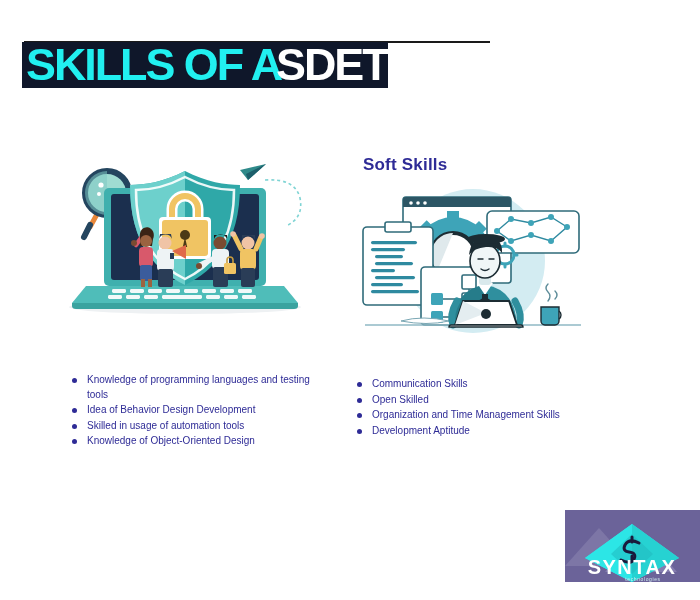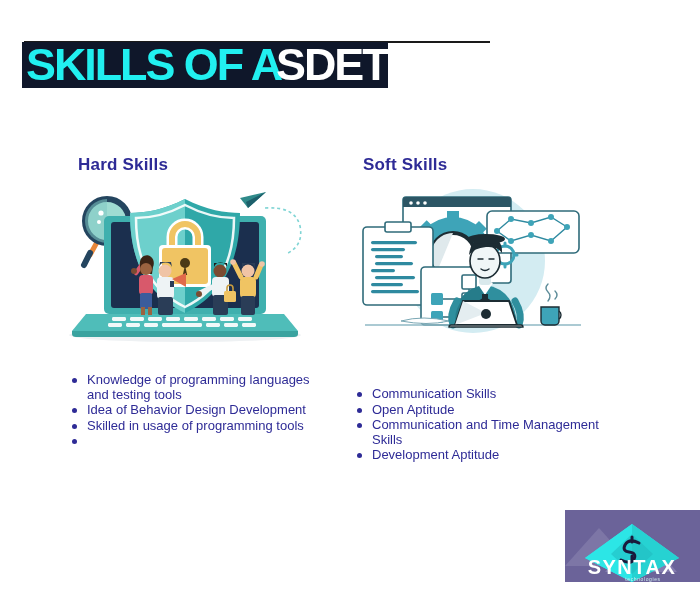--- a/index.html
+++ b/index.html
@@ -74,36 +74,36 @@
   
   .skill-list {
     list-style: none;
     margin: 0;
     padding: 0;
   }
   .skill-list li {
     position: relative;
     padding-left: 18px;
     margin-bottom: 1px;
-    font-size: 13px;
+    font-size: 10px;
     line-height: 14.5px;
     color: #2e2b96;
     font-family: "Liberation Sans", sans-serif;
   }
   .skill-list li .bullet {
     position: absolute;
     left: 3px;
     top: 5px;
     width: 5px;
     height: 5px;
     border-radius: 50%;
     background: #2e2b96;
   }
   #list-hard { position: absolute; left: 9px; top: 218px; width: 260px; }
-  #list-soft { position: absolute; left: 9px; top: 232px; width: 260px; }
+  #list-soft { position: absolute; left: 9px; top: 222px; width: 260px; }
 
   
   #logo {
     position: absolute;
     left: 565px;
     top: 510px;
     width: 135px;
     height: 72px;
     overflow: hidden;
     text-decoration: underline;
@@ -112,21 +112,20 @@
 </head>
 <body>
 
 <div id="title-underline"></div>
 <div id="title-banner">
   <span class="t t-cyan">SKILLS OF A</span>
   <span class="t t-white">SDET</span>
 </div>
 
 <div class="column" id="col-hard">
-  <div class="col-heading">Hard Skills</div>
 
   <div class="illustration">
     <svg width="250" height="170" viewBox="0 0 250 170" xmlns="http://www.w3.org/2000/svg">
 
       <ellipse cx="125" cy="152" rx="116" ry="7" fill="#eef1f3"></ellipse>
 
       <path d="M205 25 q30 -2 35 18 q4 20 -14 28" fill="none" stroke="#7fd4d4" stroke-width="1.6" stroke-dasharray="3 3"></path>
       <g>
         <path d="M180 15 L206 9 L188 25 Z" fill="#2f8a8a"></path>
         <path d="M206 9 L188 25 L186 19 Z" fill="#1d5f6b"></path>
@@ -223,22 +222,22 @@
         <circle cx="202" cy="81" r="2.8" fill="#f0c4a6"></circle>
         <rect x="180" y="94" width="16" height="21" rx="4" fill="#f0c463"></rect>
         <rect x="181" y="113" width="14" height="19" rx="2" fill="#2a3d57"></rect>
       </g>
     </svg>
   </div>
 
   <ul class="skill-list" id="list-hard">
     <li><span class="bullet"></span><span>Knowledge of programming languages and testing tools</span></li>
     <li><span class="bullet"></span><span>Idea of Behavior Design Development</span></li>
-    <li><span class="bullet"></span><span>Skilled in usage of programming tools</span></li>
-    <li><span class="bullet"></span></li>
+    <li><span class="bullet"></span><span>Skilled in usage of automation tools</span></li>
+    <li><span class="bullet"></span><span>Knowledge of Object-Oriented Design</span></li>
   </ul>
 </div>
 
 <div class="column" id="col-soft">
   <div class="col-heading">Soft Skills</div>
 
   <div class="illustration">
     <svg width="250" height="170" viewBox="0 0 250 170" xmlns="http://www.w3.org/2000/svg">
 
       <circle cx="128" cy="78" r="72" fill="#d3ecf2"></circle>
@@ -365,22 +364,22 @@
         <path d="M196 124 h18 v14 a4 4 0 0 1 -4 4 h-10 a4 4 0 0 1 -4 -4 z" fill="#3ea4b8" stroke="#1c2c33" stroke-width="1.4"></path>
         <path d="M214 128 a5 5 0 0 1 0 8" fill="none" stroke="#1c2c33" stroke-width="1.4"></path>
         <path d="M203 118 q4 -5 0 -9 q-4 -4 0 -8" fill="none" stroke="#5e8d9a" stroke-width="1.4" stroke-linecap="round"></path>
         <path d="M210 116 q4 -4 0 -8" fill="none" stroke="#5e8d9a" stroke-width="1.4" stroke-linecap="round"></path>
       </g>
     </svg>
   </div>
 
   <ul class="skill-list" id="list-soft">
     <li><span class="bullet"></span><span>Communication Skills</span></li>
-    <li><span class="bullet"></span><span>Open Aptitude</span></li>
-    <li><span class="bullet"></span><span>Communication and Time Management Skills</span></li>
+    <li><span class="bullet"></span><span>Open Skilled</span></li>
+    <li><span class="bullet"></span><span>Organization and Time Management Skills</span></li>
     <li><span class="bullet"></span><span>Development Aptitude</span></li>
   </ul>
 </div>
 
 <div id="logo">
   <svg width="135" height="72" viewBox="0 0 135 72" xmlns="http://www.w3.org/2000/svg">
     <defs>
       <clipPath id="logoClip">
           <rect x="0" y="0" width="135" height="72"></rect>
         </clipPath>

